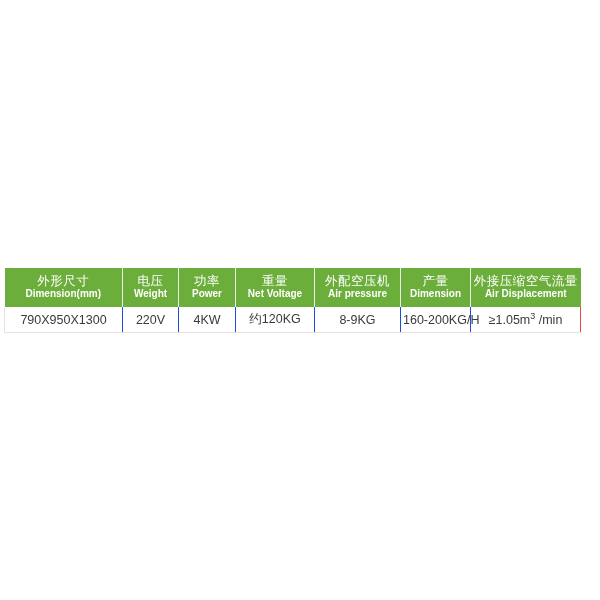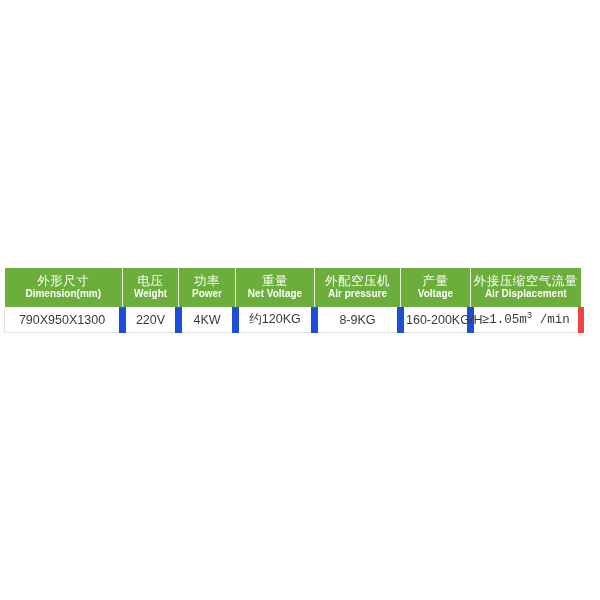--- a/index.html
+++ b/index.html
@@ -68,33 +68,32 @@
     background: #ffffff;
   }
   table.spec-table tbody td {
     color: #3a3a3a;
     font-size: 12.5px;
     text-align: center;
     vertical-align: middle;
     padding: 4px 2px;
     height: 24px;
     box-sizing: border-box;
-    border-right: 7px solid #1d4ed8;
+    border-right: 1px solid #1d4ed8;
     border-bottom: 1px solid #e2e2e2;
     white-space: nowrap;
   }
   table.spec-table tbody td:last-child {
     border-right: none;
   }
   table.spec-table tbody td:first-child {
     border-left: 1px solid #e2e2e2;
   }
   table.spec-table tbody tr td:last-child {
-    border-right: 6px solid #ef4444;
-    font-family: Liberation Mono, monospace;
+    border-right: 1px solid #ef4444;
   }
 
   sup.unit-sup {
     font-size: 9px;
     vertical-align: super;
     line-height: 0;
   }
 
   
   col.c0 { width: 118px; }
@@ -136,21 +135,21 @@
         <th>
           <span class="hdr-cn">重量</span>
           <span class="hdr-en">Net Voltage</span>
         </th>
         <th>
           <span class="hdr-cn">外配空压机</span>
           <span class="hdr-en">Air pressure</span>
         </th>
         <th>
           <span class="hdr-cn">产量</span>
-          <span class="hdr-en">Voltage</span>
+          <span class="hdr-en">Dimension</span>
         </th>
         <th>
           <span class="hdr-cn">外接压缩空气流量</span>
           <span class="hdr-en">Air Displacement</span>
         </th>
       </tr>
     </thead>
     <tbody>
       <tr>
         <td>790X950X1300</td>

